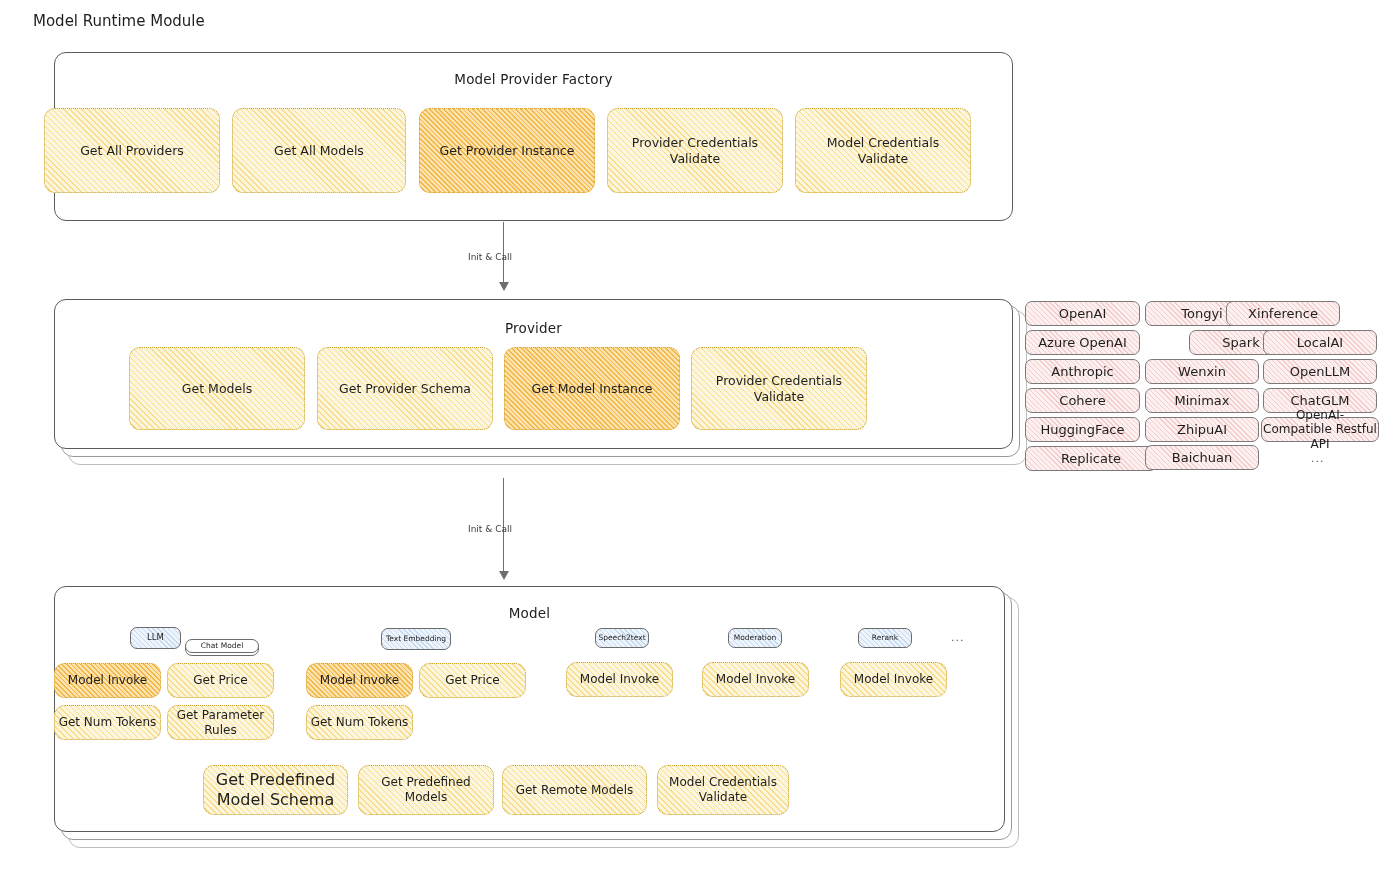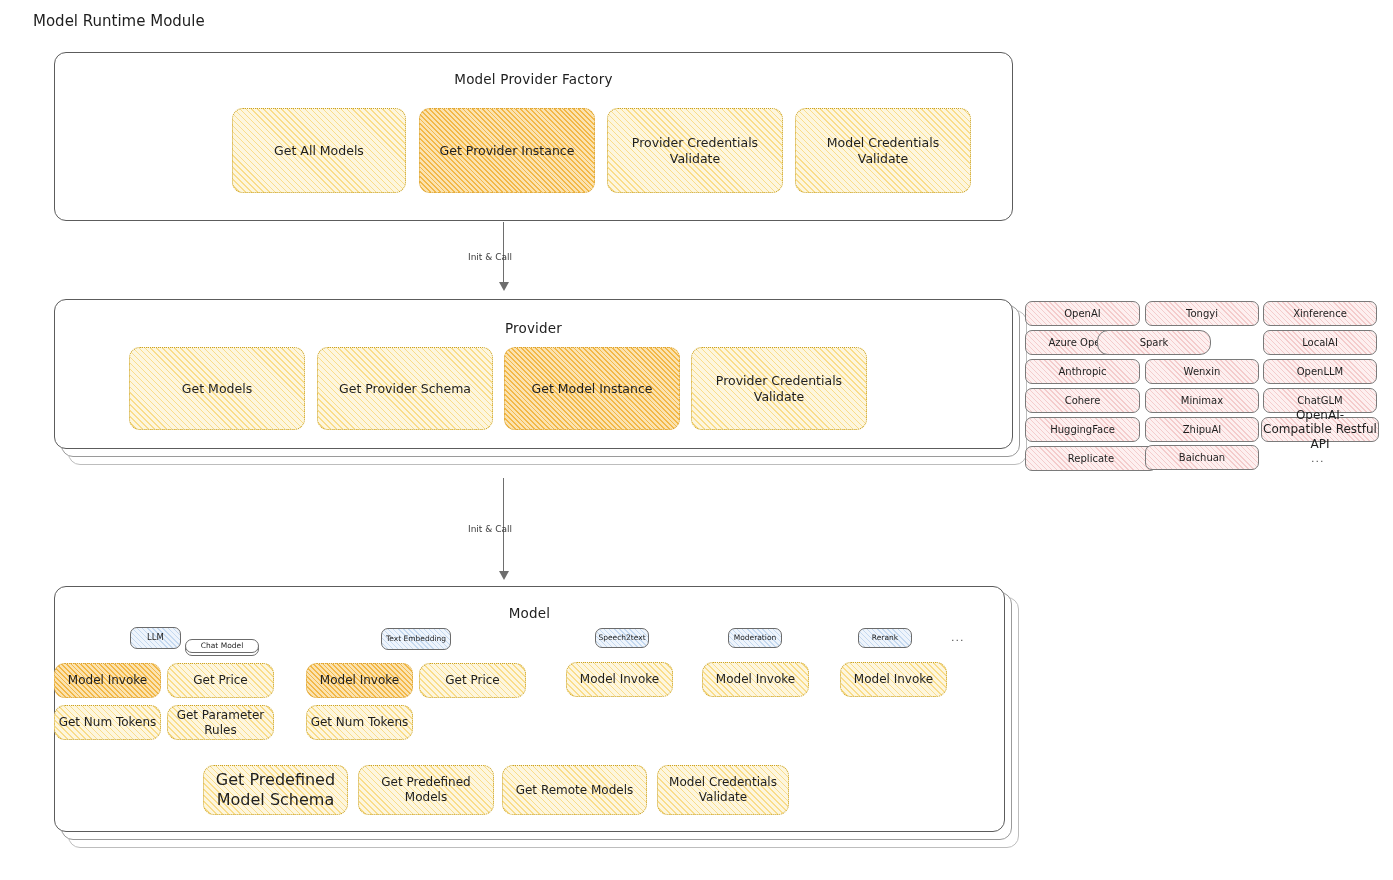--- a/index.html
+++ b/index.html
@@ -48,21 +48,21 @@
         rgba(240,169,36,0) 1.3px,
         rgba(240,169,36,0) 3.4px);
   }
 
   
   .chip{
     position:absolute;box-sizing:border-box;
     border:1.1px solid #7a7a7a;border-radius:7px;
     display:flex;align-items:center;justify-content:center;
     text-align:center;line-height:1.2;
-    color:#1e1e1e;font-size:10px;
+    color:#1e1e1e;font-size:13px;
     background-color:#fdf0f0;
     background-image:
       repeating-linear-gradient(45deg,
         rgba(233,160,160,.45) 0px,
         rgba(233,160,160,.45) 1px,
         rgba(233,160,160,0) 1px,
         rgba(233,160,160,0) 3.6px);
   }
 
   
@@ -102,20 +102,21 @@
 <body>
 
 <div class="canvas">
 
   <div class="page-title" style="left:33px;top:12px;">Model Runtime Module</div>
 
   <div class="sketch panel" style="left:26px;top:52px;width:959px;height:169px;">
     <div class="title" style="top:18px;">Model Provider Factory</div>
   </div>
 
+  <div class="node" style="left:44px;top:108px;width:176px;height:85px;font-size:12.5px;">Get All Providers</div>
   <div class="node" style="left:232px;top:108px;width:174px;height:85px;font-size:12.5px;">Get All Models</div>
   <div class="node hot" style="left:419px;top:108px;width:176px;height:85px;font-size:12.5px;padding:0 14px;">Get Provider Instance</div>
   <div class="node" style="left:607px;top:108px;width:176px;height:85px;font-size:12.5px;padding:0 10px;">Provider Credentials Validate</div>
   <div class="node" style="left:795px;top:108px;width:176px;height:85px;font-size:12.5px;padding:0 10px;">Model Credentials Validate</div>
 
   <div class="arrow-line" style="left:503px;top:222px;height:62px;"></div>
   <div class="arrow-head" style="left:498.5px;top:282px;"></div>
   <div class="arrow-label" style="left:468px;top:252px;">Init &amp; Call</div>
 
   <div class="sketch panel l3" style="left:40px;top:310px;width:959px;height:155px;"></div>
@@ -132,27 +133,27 @@
   <div>
 
     <div class="chip" style="left:1025px;top:301px;width:115px;height:25px;">OpenAI</div>
     <div class="chip" style="left:1025px;top:330px;width:115px;height:25px;">Azure OpenAI</div>
     <div class="chip" style="left:1025px;top:359px;width:115px;height:25px;">Anthropic</div>
     <div class="chip" style="left:1025px;top:388px;width:115px;height:25px;">Cohere</div>
     <div class="chip" style="left:1025px;top:417px;width:115px;height:25px;">HuggingFace</div>
     <div class="chip" style="left:1025px;top:446px;width:132px;height:25px;">Replicate</div>
 
     <div class="chip" style="left:1145px;top:301px;width:114px;height:25px;">Tongyi</div>
-    <div class="chip" style="left:1097px;top:330px;width:114px;height:25px;border-radius:11px;">Spark</div>
+    <div class="chip" style="left:1189px;top:330px;width:104px;height:25px;">Spark</div>
     <div class="chip" style="left:1145px;top:359px;width:114px;height:25px;">Wenxin</div>
     <div class="chip" style="left:1145px;top:388px;width:114px;height:25px;">Minimax</div>
     <div class="chip" style="left:1145px;top:417px;width:114px;height:25px;">ZhipuAI</div>
     <div class="chip" style="left:1145px;top:445px;width:114px;height:25px;">Baichuan</div>
 
-    <div class="chip" style="left:1263px;top:301px;width:114px;height:25px;">Xinference</div>
+    <div class="chip" style="left:1226px;top:301px;width:114px;height:25px;">Xinference</div>
     <div class="chip" style="left:1263px;top:330px;width:114px;height:25px;">LocalAI</div>
     <div class="chip" style="left:1263px;top:359px;width:114px;height:25px;">OpenLLM</div>
     <div class="chip" style="left:1263px;top:388px;width:114px;height:25px;">ChatGLM</div>
     <div class="chip" style="left:1261px;top:417px;width:118px;height:25px;font-size:12px;">OpenAI-Compatible Restful API</div>
     <div class="ellipsis" style="left:1311px;top:452px;font-size:11px;">...</div>
   </div>
 
   <div class="arrow-line" style="left:503px;top:478px;height:95px;"></div>
   <div class="arrow-head" style="left:498.5px;top:571px;"></div>
   <div class="arrow-label" style="left:468px;top:524px;">Init &amp; Call</div>

